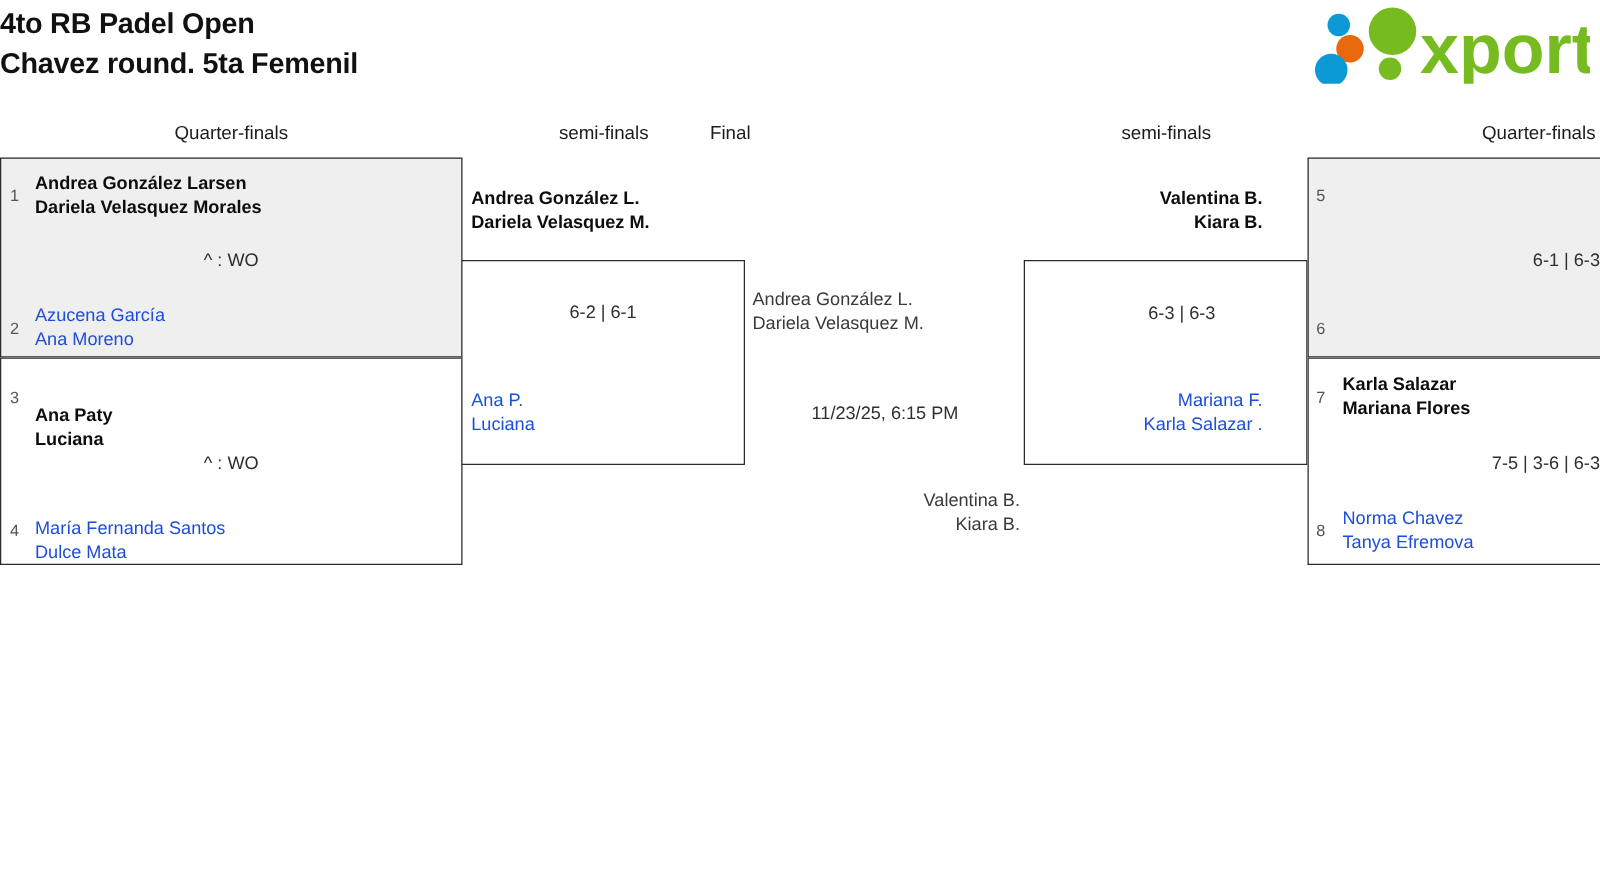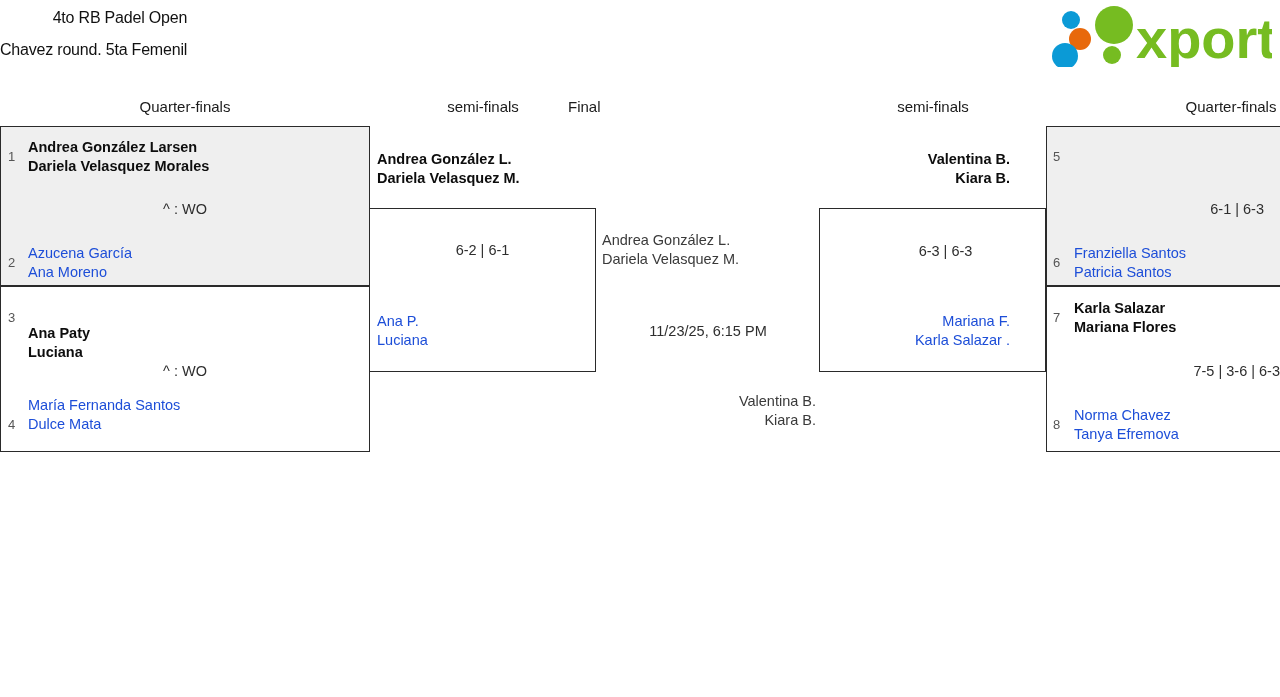--- a/index.html
+++ b/index.html
@@ -17,27 +17,26 @@
 
   .page { position: relative; width: 1280px; height: 697px; }
 
   
   .header { position: absolute; left: 0; top: 0; width: 1280px; height: 90px; }
   .title-block {
     position: absolute; left: 0; top: 0;
     padding: 2px 0 0 0;
   }
   .title-line {
-    font-size: 16px;
-    font-weight: 400;
+    font-size: 23px;
+    font-weight: 700;
     color: #111111;
     line-height: 32px;
     letter-spacing: -0.2px;
     white-space: nowrap;
-    text-align: right;
   }
 
   .logo { position: absolute; right: 8px; top: 5px; width: 224px; height: 62px; }
   .logo svg { display: block; }
 
   
   .round-header {
     position: absolute;
     top: 96px;
     font-size: 15px;
@@ -104,21 +103,21 @@
   
   .t-s1 { left: 28px; top: 138px; }
   .n-s1 { left: 8px;  top: 147px; }
   .t-s2 { left: 28px; top: 244px; }
   .n-s2 { left: 8px;  top: 253px; }
   .sc-q1 { left: 0; top: 199px; width: 370px; }
 
   
   .t-s3 { left: 28px; top: 299px; margin-top: 25px; }
   .n-s3 { left: 8px;  top: 308px; }
-  .t-s4 { left: 28px; top: 396px; }
+  .t-s4 { left: 28px; top: 414px; }
   .n-s4 { left: 8px;  top: 415px; }
   .sc-q2 { left: 0; top: 361px; width: 370px; }
 
   
   .t-sfl-w { left: 377px; top: 150px; }
   .t-sfl-l { left: 377px; top: 312px; }
   .sc-sfl  { left: 369px; top: 240px; width: 227px; }
 
   
   .t-fin-1 { left: 602px; top: 231px; }
@@ -128,21 +127,21 @@
   
   .t-sfr-w { left: 820px; top: 150px; width: 190px; }
   .t-sfr-l { left: 820px; top: 312px; width: 190px; }
   .sc-sfr  { left: 819px; top: 241px; width: 253px; }
 
   
   .t-s5 { left: 1074px; top: 138px; }
   .n-s5 { left: 1053px; top: 147px; }
   .t-s6 { left: 1074px; top: 244px; }
   .n-s6 { left: 1053px; top: 253px; }
-  .sc-q5 { left: 1046px; top: 199px; width: 234px; padding-right: 16px; }
+  .sc-q5 { left: 1046px; top: 199px; width: 234px; padding-right: 0; }
 
   
   .t-s7 { left: 1074px; top: 299px; }
   .n-s7 { left: 1053px; top: 308px; }
   .t-s8 { left: 1074px; top: 406px; }
   .n-s8 { left: 1053px; top: 415px; }
   .sc-q7 { left: 1046px; top: 361px; width: 234px; }
 </style>
 </head>
 <body>
@@ -234,24 +233,20 @@
   </div>
   <div class="score center sc-sfr">6-3 | 6-3</div>
   <div class="team loser align-right t-sfr-l">
     <span class="nm">Mariana F.</span>
     <span class="nm">Karla Salazar .</span>
   </div>
 
   <div class="seed n-s5">5</div>
   <div class="score right sc-q5">6-1 | 6-3</div>
   <div class="seed n-s6">6</div>
-  <div class="team loser t-s6">
-    <span class="nm">Franziella Santos</span>
-    <span class="nm">Patricia Santos</span>
-  </div>
 
   <div class="seed n-s7">7</div>
   <div class="team winner t-s7">
     <span class="nm">Karla Salazar</span>
     <span class="nm">Mariana Flores</span>
   </div>
   <div class="score right sc-q7">7-5 | 3-6 | 6-3</div>
   <div class="seed n-s8">8</div>
   <div class="team loser t-s8">
     <span class="nm">Norma Chavez</span>

